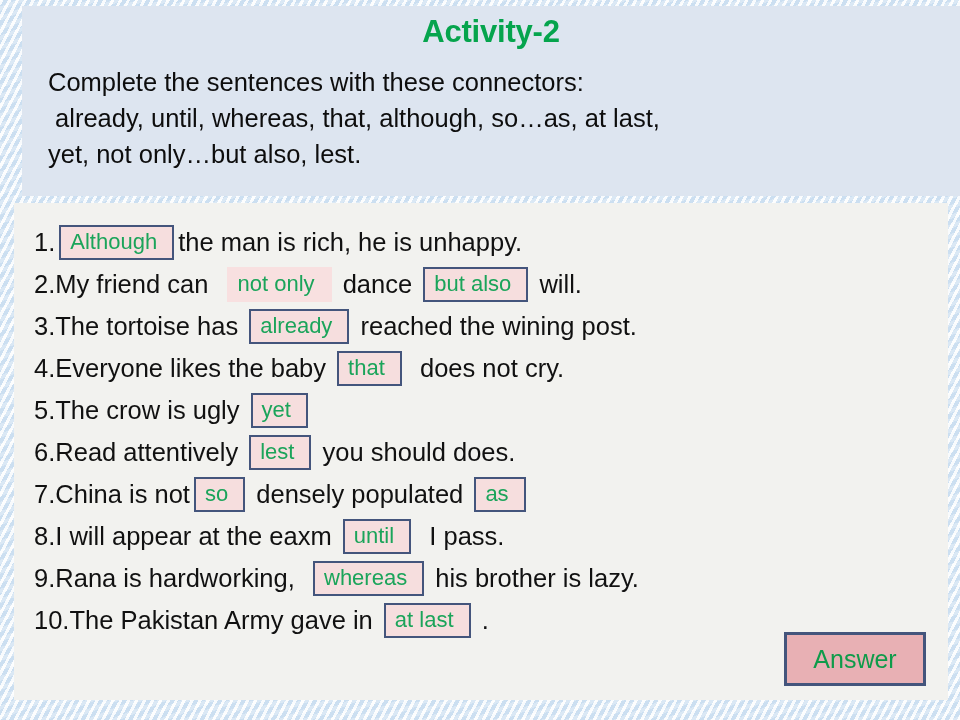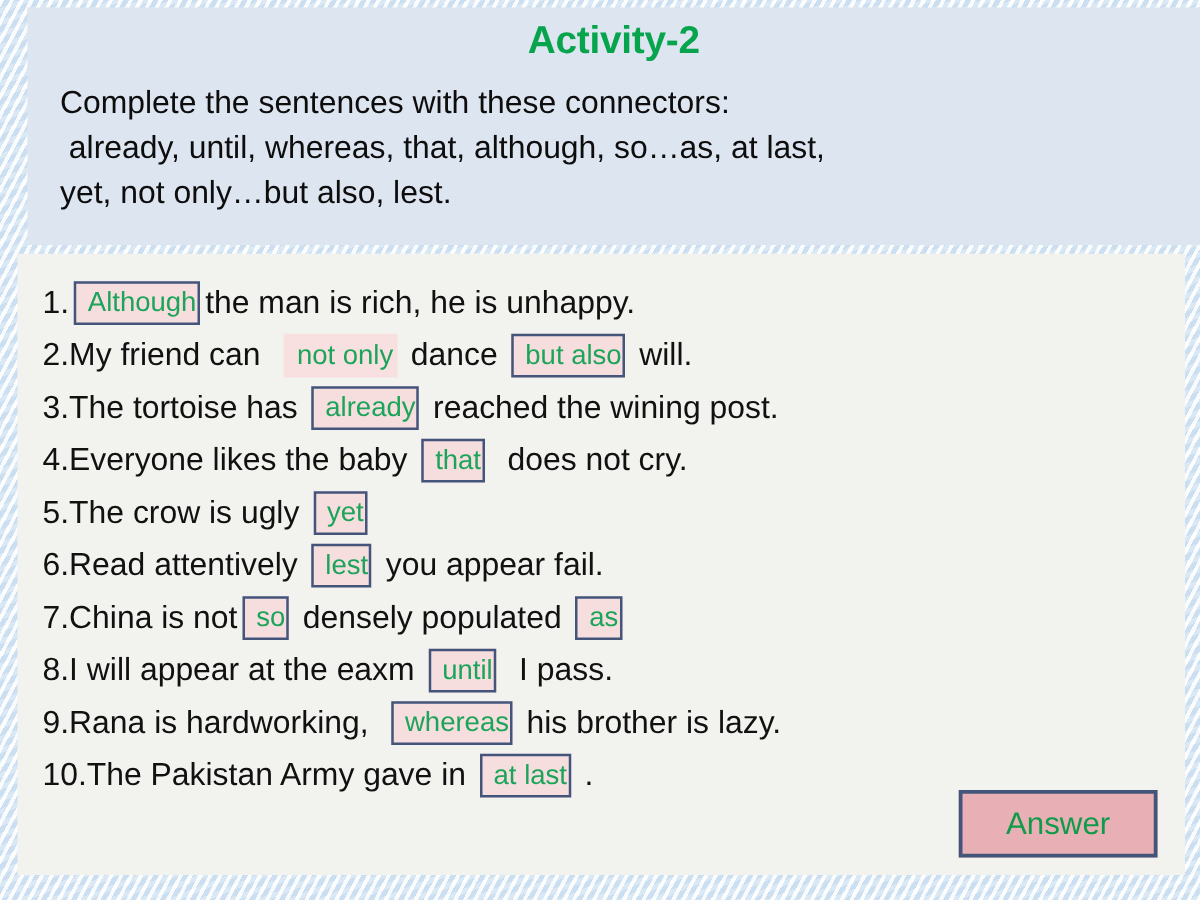--- a/index.html
+++ b/index.html
@@ -85,36 +85,36 @@
   
   .chip {
     display: inline-flex;
     align-items: center;
     justify-content: center;
     background: #f6dede;
     color: #1ba45a;
     border: 2px solid #44557c;
     font-size: 22px;
     line-height: 22px;
-    padding: 4px 1px 5px 9px;
+    padding: 4px 15px 5px 9px;
     margin: 0 4px;
     vertical-align: middle;
     font-family: "Liberation Sans", sans-serif;
   }
   .chip.noborder {
     border: 2px solid transparent;
     background: #f8e0e0;
   }
 
   
   #answer-button {
     position: absolute;
     right: 22px;
     bottom: 14px;
-    width: 159px;
+    width: 142px;
     height: 54px;
     background: #e8b0b4;
     border: 3px solid #44557c;
     display: flex;
     align-items: center;
     justify-content: center;
     cursor: pointer;
   }
   #answer-button span {
     color: #0f9b4a;
@@ -134,21 +134,21 @@
 yet, not only…but also, lest.</div>
 </div>
 
 <div id="content-panel">
   <div id="sentence-list">
       <div class="sentence"><span class="num">1.</span><span class="chip">Although</span><span class="seg">the man is rich, he is unhappy.</span></div>
       <div class="sentence"><span class="num">2.</span><span class="seg">My friend can  </span><span class="chip noborder">not only</span><span class="seg"> dance </span><span class="chip">but also</span><span class="seg"> will.</span></div>
       <div class="sentence"><span class="num">3.</span><span class="seg">The tortoise has </span><span class="chip">already</span><span class="seg"> reached the wining post.</span></div>
       <div class="sentence"><span class="num">4.</span><span class="seg">Everyone likes the baby </span><span class="chip">that</span><span class="seg">  does not cry.</span></div>
       <div class="sentence"><span class="num">5.</span><span class="seg">The crow is ugly </span><span class="chip">yet</span></div>
-      <div class="sentence"><span class="num">6.</span><span class="seg">Read attentively </span><span class="chip">lest</span><span class="seg"> you appear fail.</span></div>
+      <div class="sentence"><span class="num">6.</span><span class="seg">Read attentively </span><span class="chip">lest</span><span class="seg"> you should does.</span></div>
       <div class="sentence"><span class="num">7.</span><span class="seg">China is not</span><span class="chip">so</span><span class="seg"> densely populated </span><span class="chip">as</span></div>
       <div class="sentence"><span class="num">8.</span><span class="seg">I will appear at the eaxm </span><span class="chip">until</span><span class="seg">  I pass.</span></div>
       <div class="sentence"><span class="num">9.</span><span class="seg">Rana is hardworking,  </span><span class="chip">whereas</span><span class="seg"> his brother is lazy.</span></div>
       <div class="sentence"><span class="num">10.</span><span class="seg">The Pakistan Army gave in </span><span class="chip">at last</span><span class="seg"> .</span></div>
     </div>
 
   <div id="answer-button">
     <span>Answer</span>
   </div>
 </div>

